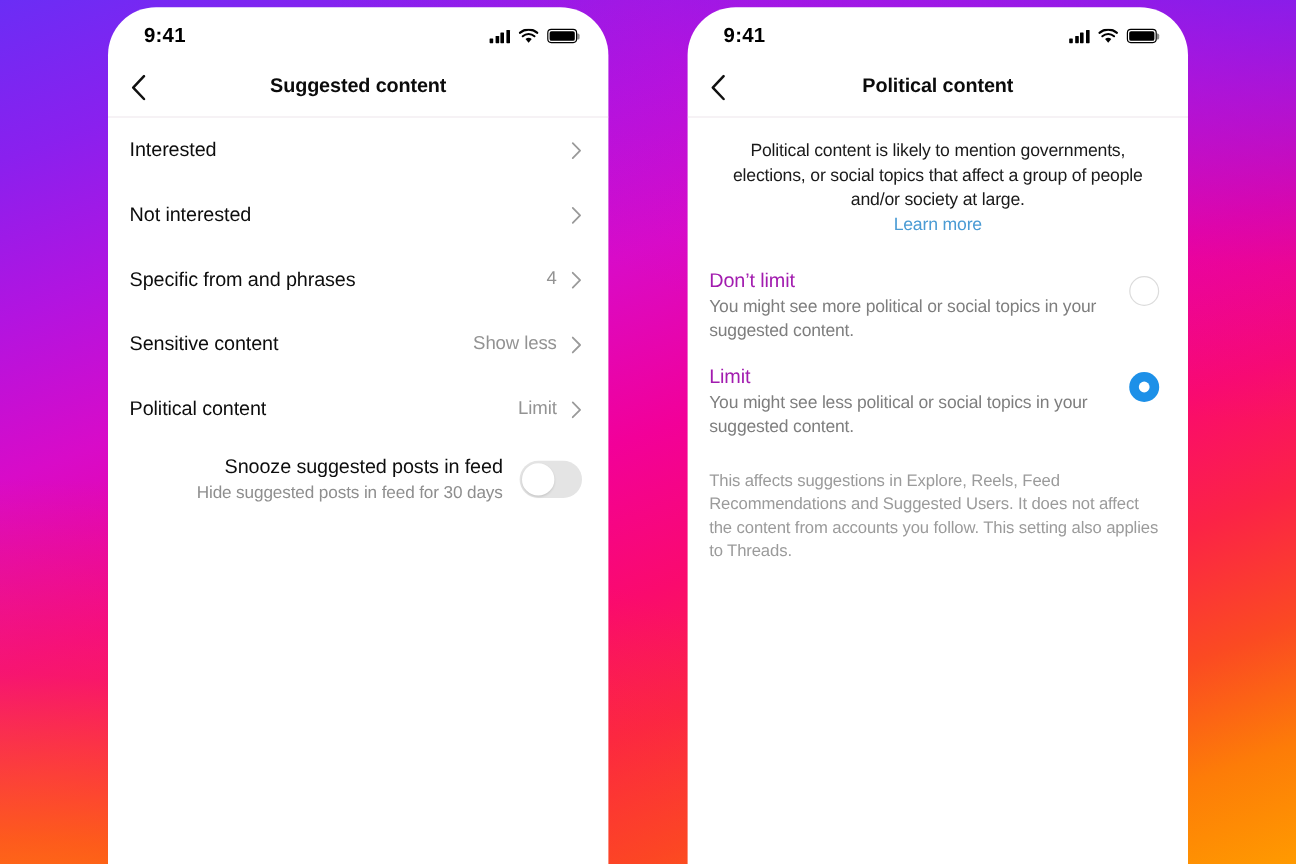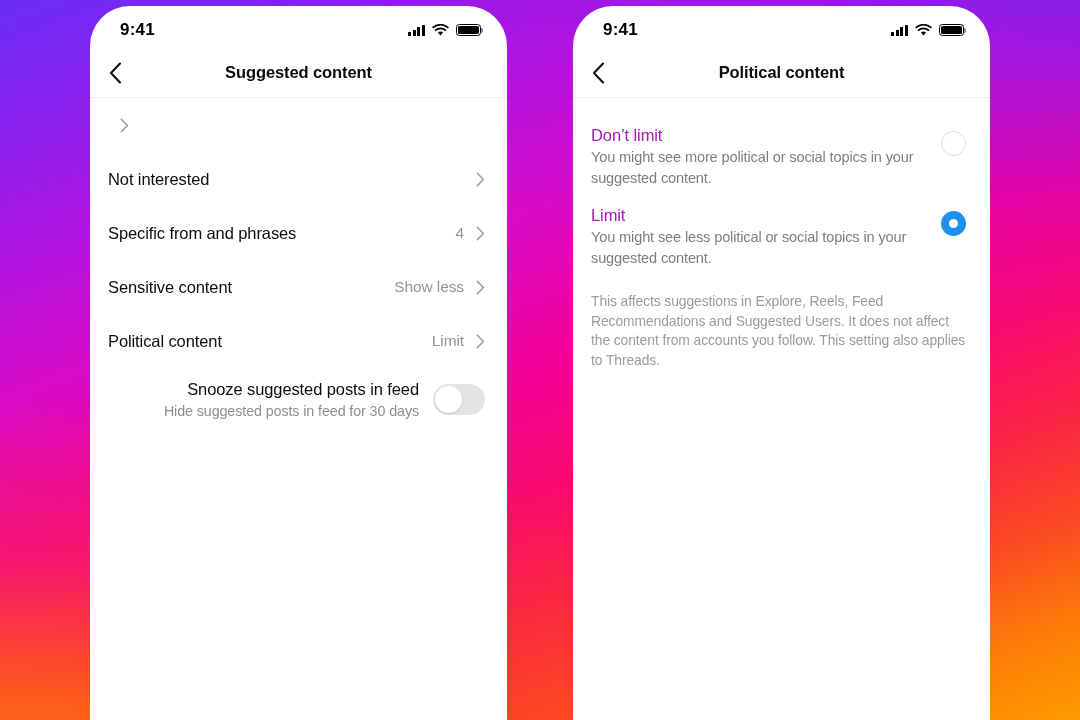--- a/index.html
+++ b/index.html
@@ -298,20 +298,21 @@
       <svg width="13" height="22" viewBox="0 0 13 22">
         <path d="M11 1.5 L2 11 L11 20.5" stroke="#111" stroke-width="2.1" fill="none" stroke-linecap="round" stroke-linejoin="round"></path>
       </svg>
     </div>
     <div class="nav-title">Suggested content</div>
   </div>
 
   <div class="list">
 
     <div class="row">
+      <div class="row-label">Interested</div>
       <div class="row-value"></div>
       <svg class="chevron" viewBox="0 0 9 15">
         <path d="M1.3 1.3 L7.4 7.5 L1.3 13.7" stroke="#9a9a9a" stroke-width="1.5" fill="none" stroke-linecap="round" stroke-linejoin="round"></path>
       </svg>
     </div>
 
     <div class="row">
       <div class="row-label">Not interested</div>
       <div class="row-value"></div>
       <svg class="chevron" viewBox="0 0 9 15">
@@ -380,20 +381,24 @@
 
   <div class="nav-bar">
     <div class="back-btn">
       <svg width="13" height="22" viewBox="0 0 13 22">
         <path d="M11 1.5 L2 11 L11 20.5" stroke="#111" stroke-width="2.1" fill="none" stroke-linecap="round" stroke-linejoin="round"></path>
       </svg>
     </div>
     <div class="nav-title">Political content</div>
   </div>
 
+  <div class="desc-block">
+    <div class="desc-text">Political content is likely to mention governments, elections, or social topics that affect a group of people and/or society at large.</div>
+    <span class="learn-more">Learn more</span>
+  </div>
 
   <div class="options">
 
     <div class="option">
       <div class="o-txt">
         <div class="o-title">Don’t limit</div>
         <div class="o-sub">You might see more political or social topics in your suggested content.</div>
       </div>
       <div class="radio"></div>
     </div>

